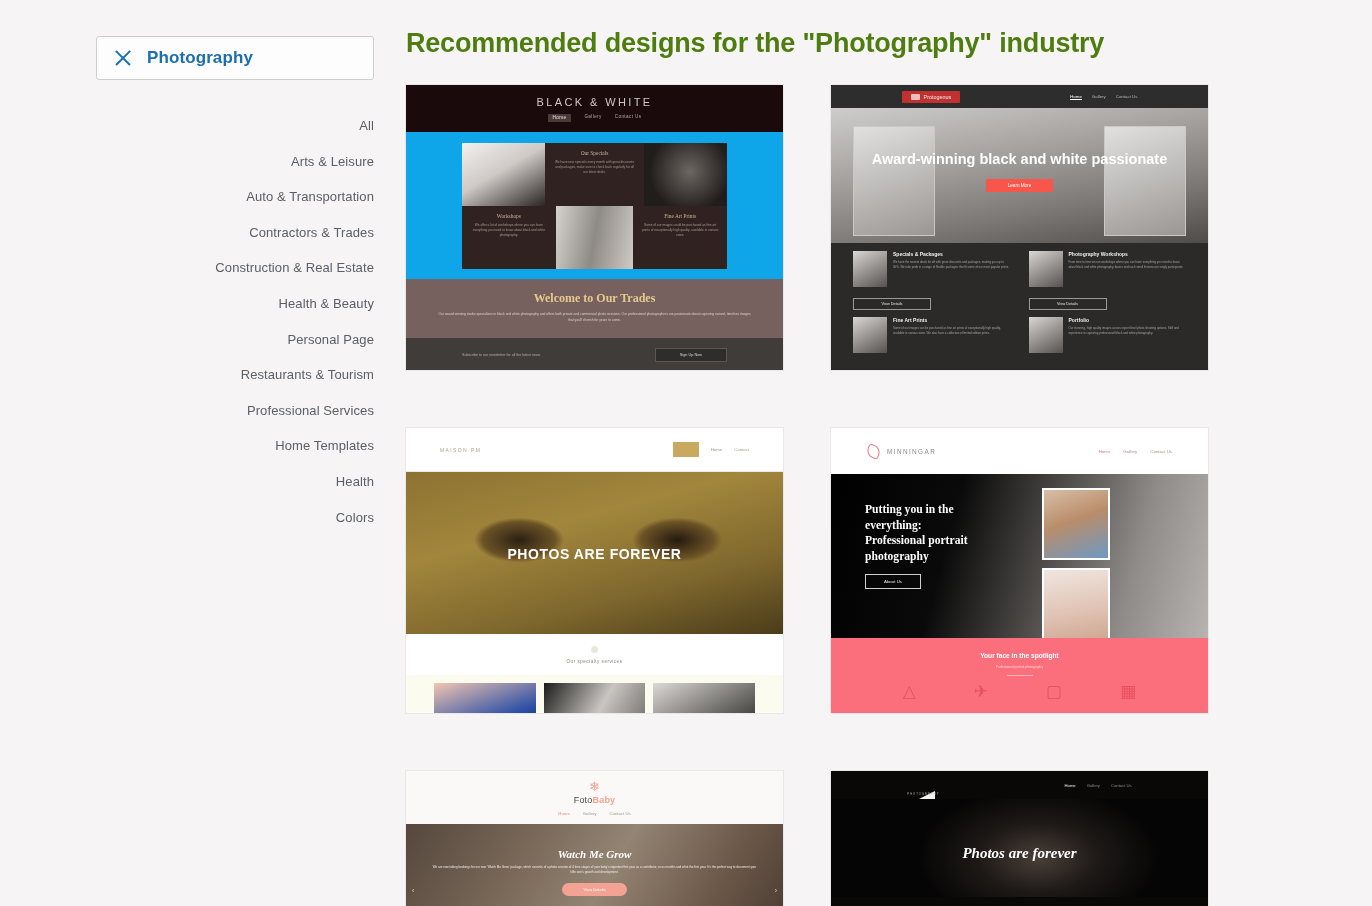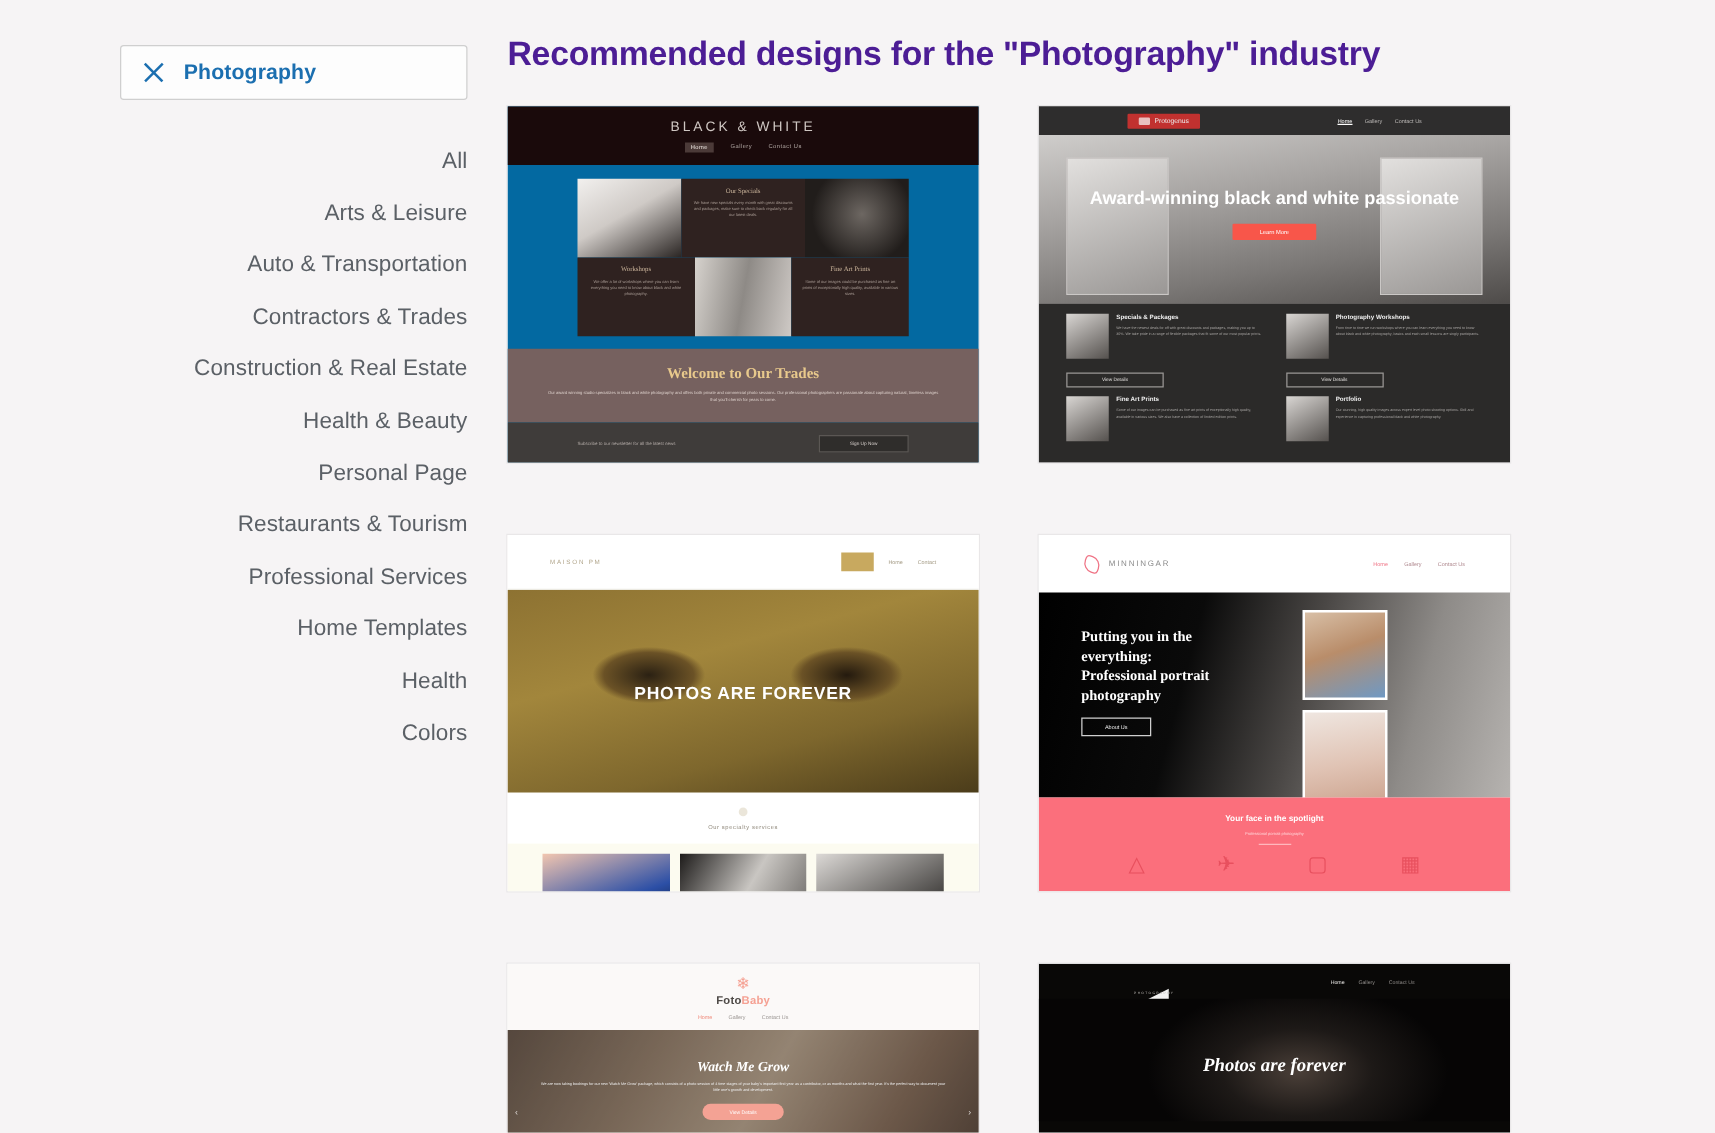--- a/index.html
+++ b/index.html
@@ -22,39 +22,39 @@
   .chip .x-icon::before, .chip .x-icon::after {
     content: ""; position: absolute; left: 0; top: 9px; width: 20px; height: 1.6px;
     background: #1b6fb0;
   }
   .chip .x-icon::before { transform: rotate(45deg); }
   .chip .x-icon::after  { transform: rotate(-45deg); }
   .chip .chip-label { color: #1b6fb0; font-size: 17px; font-weight: 700; letter-spacing: .1px; }
 
   .cat-list { margin-top: 28px; display: flex; flex-direction: column; align-items: flex-end; }
   .cat-item {
-    font-size: 18px; color: #5b6066; padding: 10px 2px; cursor: pointer;
+    font-size: 13px; color: #5b6066; padding: 10px 2px; cursor: pointer;
     line-height: 1.2; text-align: right; letter-spacing: .1px;
   }
 
   
   .main { flex: 1; padding: 28px 110px 0 6px; }
   .main-title {
-    font-size: 27px; color: #4c1d95; font-weight: 700; letter-spacing: -.2px;
+    font-size: 27px; color: #4d7c0f; font-weight: 700; letter-spacing: -.2px;
     white-space: nowrap; margin-bottom: 26px;
   }
   .grid { display: grid; grid-template-columns: 377px 377px; gap: 58px 48px; }
   .thumb {
     width: 377px; height: 285px; overflow: hidden; position: relative;
     background: #fff; box-shadow: 0 0 0 1px rgba(0,0,0,.05);
   }
   .thumb-inner { position: absolute; inset: 0; }
 
   
-  .t1 { background: #0369a1; }
+  .t1 { background: #0ea5e9; }
   .t1 .hdr { height: 47px; background: #1a0a0b; display:flex; flex-direction:column;
              align-items:center; justify-content:center; }
   .t1 .brand { color:#cfc7c3; font-size:11px; letter-spacing:2.4px; font-family:"Liberation Sans",sans-serif; }
   .t1 .nav { display:flex; gap:13px; margin-top:6px; }
   .t1 .nav span { color:#b3a9a5; font-size:4.6px; letter-spacing:.4px; }
   .t1 .nav span.on { background:#4b3a38; padding:1.5px 5px; color:#efe7e3; }
   .t1 .body { padding: 11px 56px 0 56px; }
   .t1 .row { display:flex; height:63px; }
   .t1 .cell { flex:1; overflow:hidden; }
   .t1 .cell.dark { background:#2f2220; padding:7px 8px; text-align:center; }
@@ -156,21 +156,21 @@
   .t4 .pink .rule { width:26px; height:1px; background:#ffb7bd; margin:6px auto 0; }
   .t4 .pink .ico { display:flex; justify-content:center; gap:58px; margin-top:7px; }
   .t4 .pink .ico i { font-style:normal; color:#e8505e; font-size:17px; line-height:1; }
 
   
   .t5 { background:#fbf9f8; }
   .t5 .hdr { height:53px; background:#fbf9f8; display:flex; flex-direction:column;
              align-items:center; justify-content:center; }
   .t5 .feet { color:#f5a193; font-size:13px; line-height:1; }
   .t5 .bn { font-size:9px; margin-top:2px; letter-spacing:.2px; }
-  .t5 .bn .a { color:#4e4a47; font-weight:700;text-align:center; }
+  .t5 .bn .a { color:#4e4a47; font-weight:400;text-align:center; }
   .t5 .bn .b { color:#f5a193; font-weight:700; }
   .t5 .nav { display:flex; gap:13px; margin-top:6px; }
   .t5 .nav span { color:#9c9794; font-size:4.3px; }
   .t5 .nav span.on { color:#f08d7e; }
   .t5 .hero { height:121px; position:relative;
      background: linear-gradient(120deg,#6b5b4f 0%,#9d8874 28%,#c7b49d 52%,#8c7360 78%,#55463c 100%); }
   .t5 .hero .ov { position:absolute; inset:0; background:rgba(40,30,25,.32); }
   .t5 .hero .ht { position:absolute; left:0; right:0; top:24px; text-align:center; z-index:2; }
   .t5 .hero .ht h3 { color:#fff; font-size:11px; font-family:"Liberation Serif",serif;
      font-style:italic; font-weight:700; }

